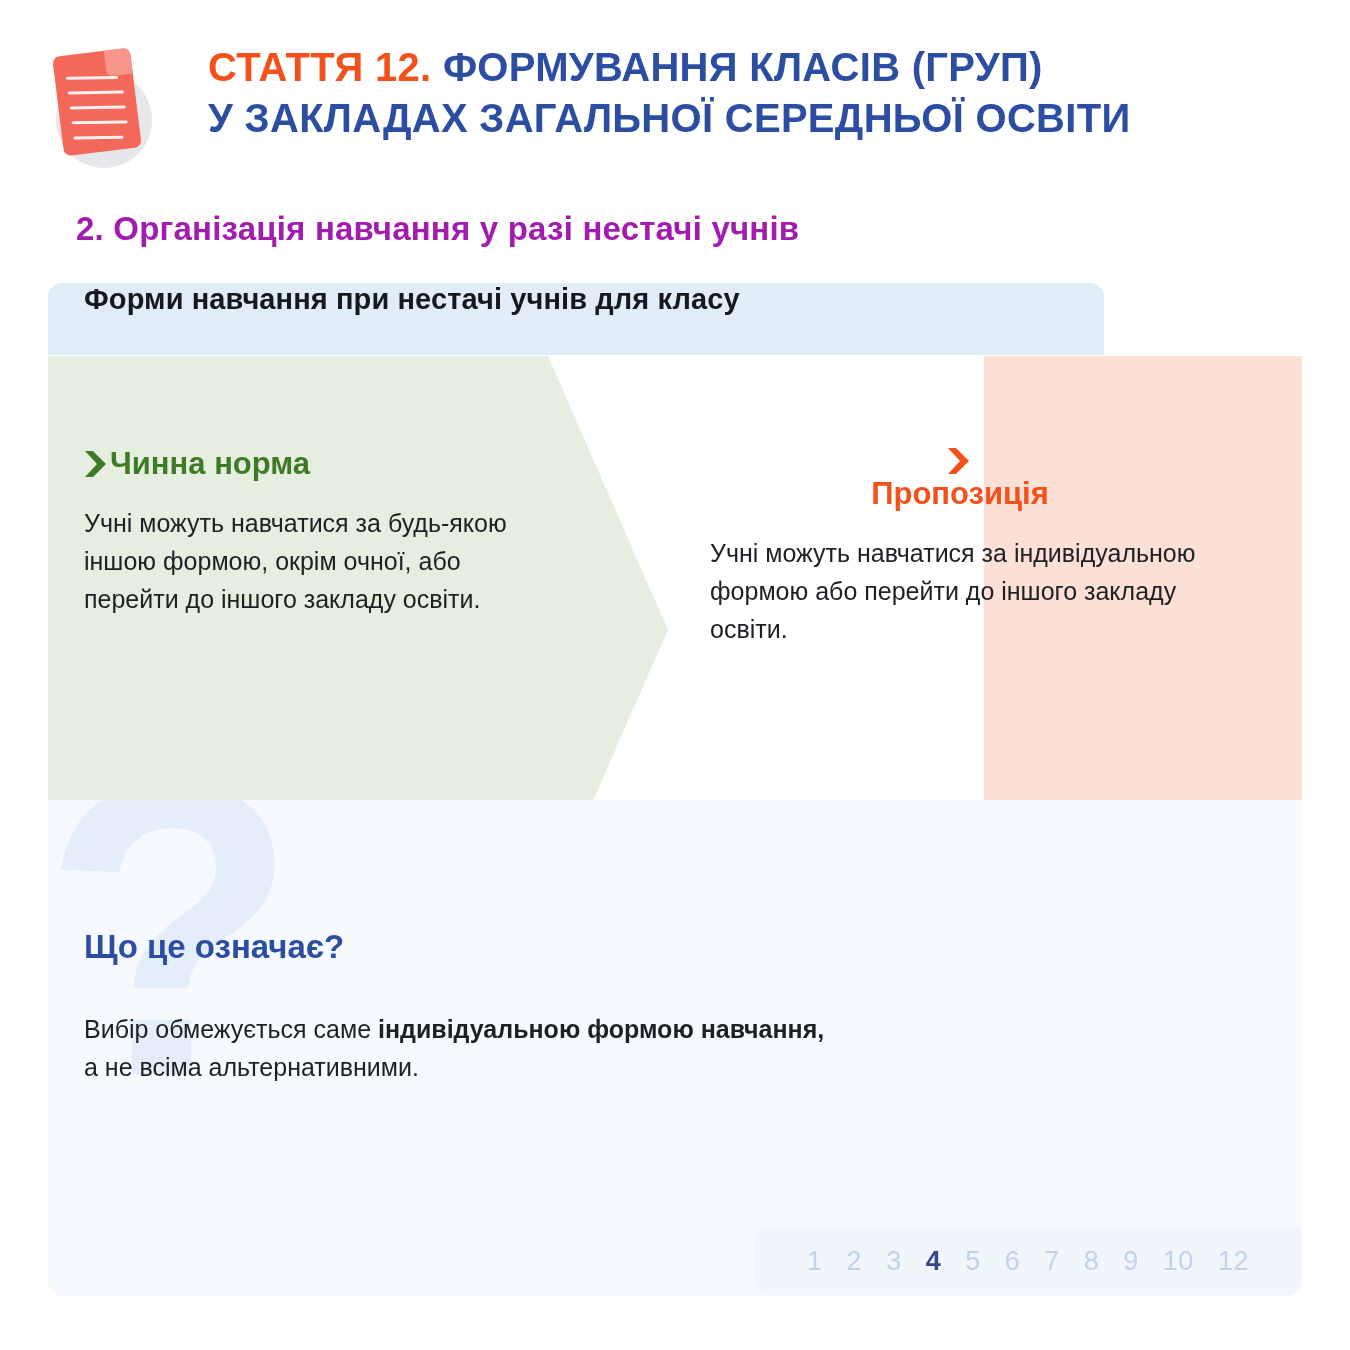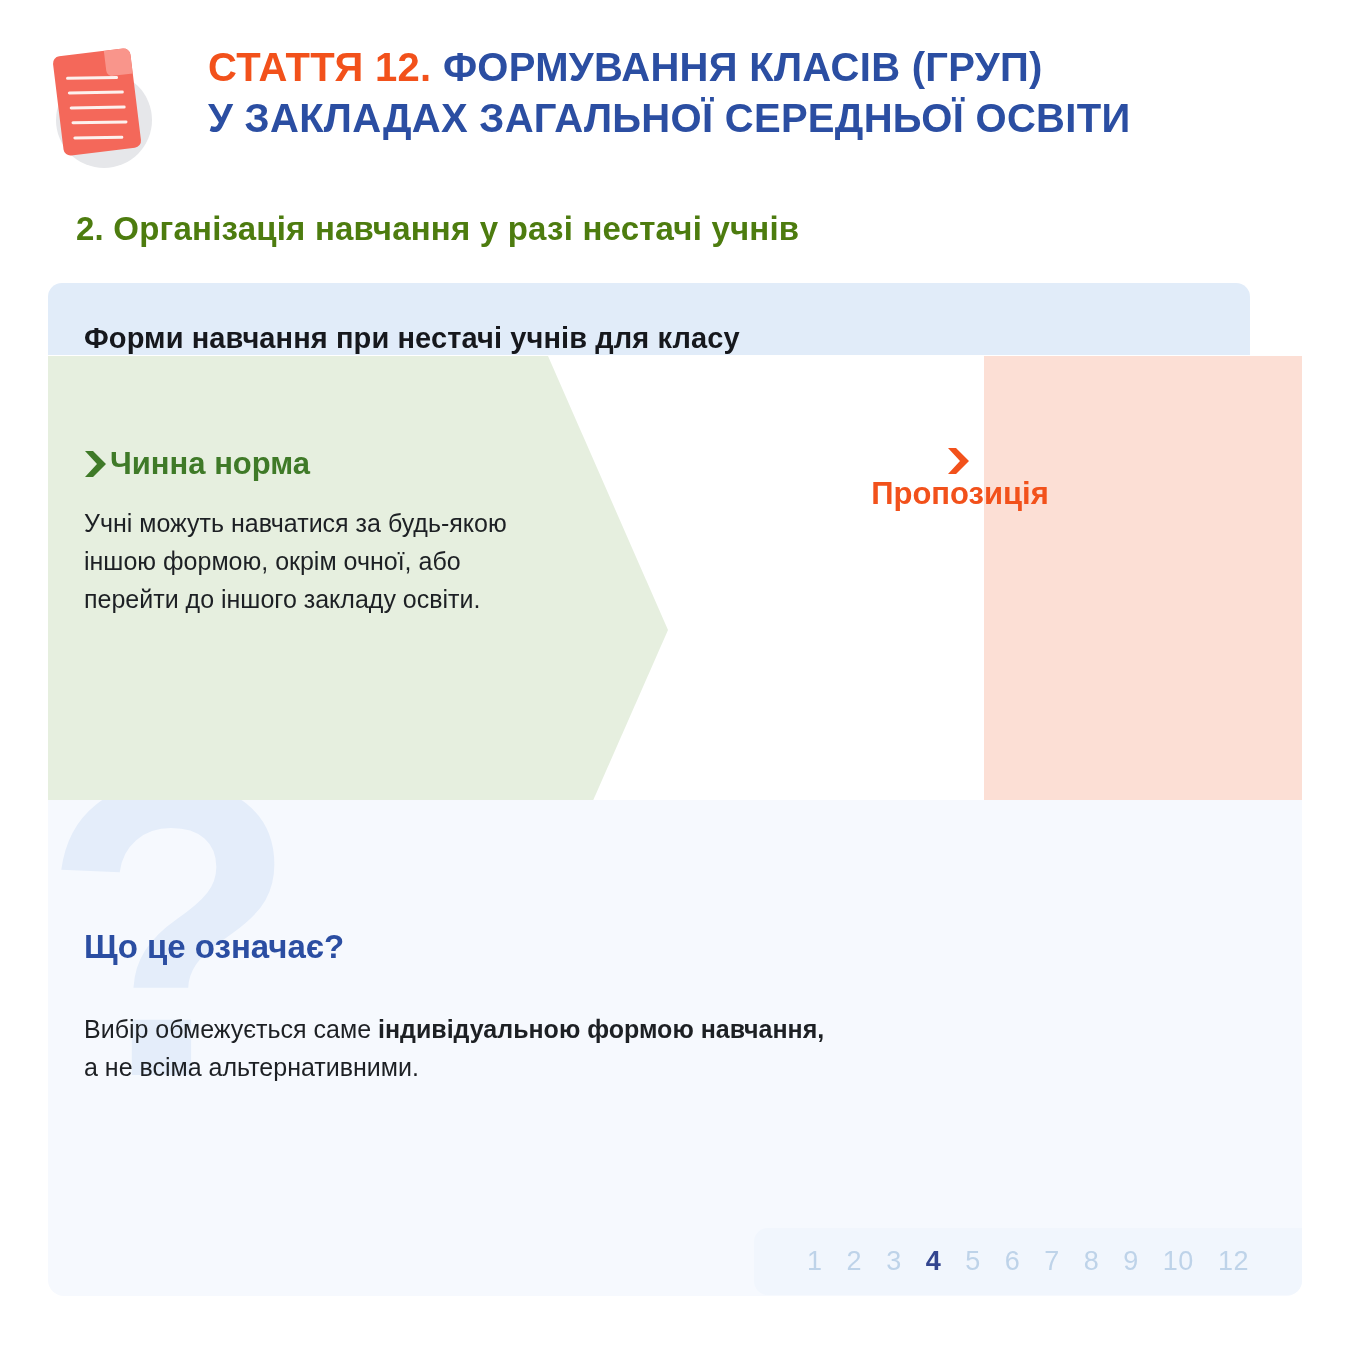--- a/index.html
+++ b/index.html
@@ -91,43 +91,43 @@
   }
   .title-accent { color: #f2511b; }
 
   
   .subtitle {
     position: absolute;
     left: 76px;
     top: 210px;
     font-size: 33px;
     font-weight: 700;
-    color: #4d7c0f;
+    color: #a21caf;
     letter-spacing: 0.2px;
   }
 
   
   .compare-card {
     position: absolute;
     left: 48px;
     top: 283px;
     width: 1254px;
     height: 620px;
   }
 
   .compare-header {
     position: absolute;
     left: 0;
     top: 0;
-    width: 1202px;
+    width: 1056px;
     height: 72px;
     background: #e1ecf9;
     border-radius: 14px 14px 0 0;
     display: flex;
-    align-items: flex-end;
+    align-items: flex-start;
     padding-left: 36px;
   }
   .compare-header-text {
     font-size: 29px;
     font-weight: 700;
     color: #16181d;
     letter-spacing: 0.1px;
   }
 
   .panels {
@@ -299,20 +299,21 @@
 
         <div class="panel-text panel-right-text">
           <div class="panel-title orange">
             <span class="chev">
               <svg width="26" height="30" viewBox="0 0 26 30">
                 <polygon points="1,2 13,15 1,28 9,28 22,15 9,2" fill="#f2511b"></polygon>
               </svg>
             </span>
             <span>Пропозиція</span>
           </div>
+          <div class="panel-body"><span>Учні можуть навчатися </span><b>за індивідуальною формою</b><span> або перейти до іншого закладу освіти.</span></div>
         </div>
 
       </div>
     </div>
   </div>
 
   <div class="bottom-card">
     <div class="qmark">?</div>
     <div class="bottom-inner">
       <div class="bottom-title">Що це означає?</div>

